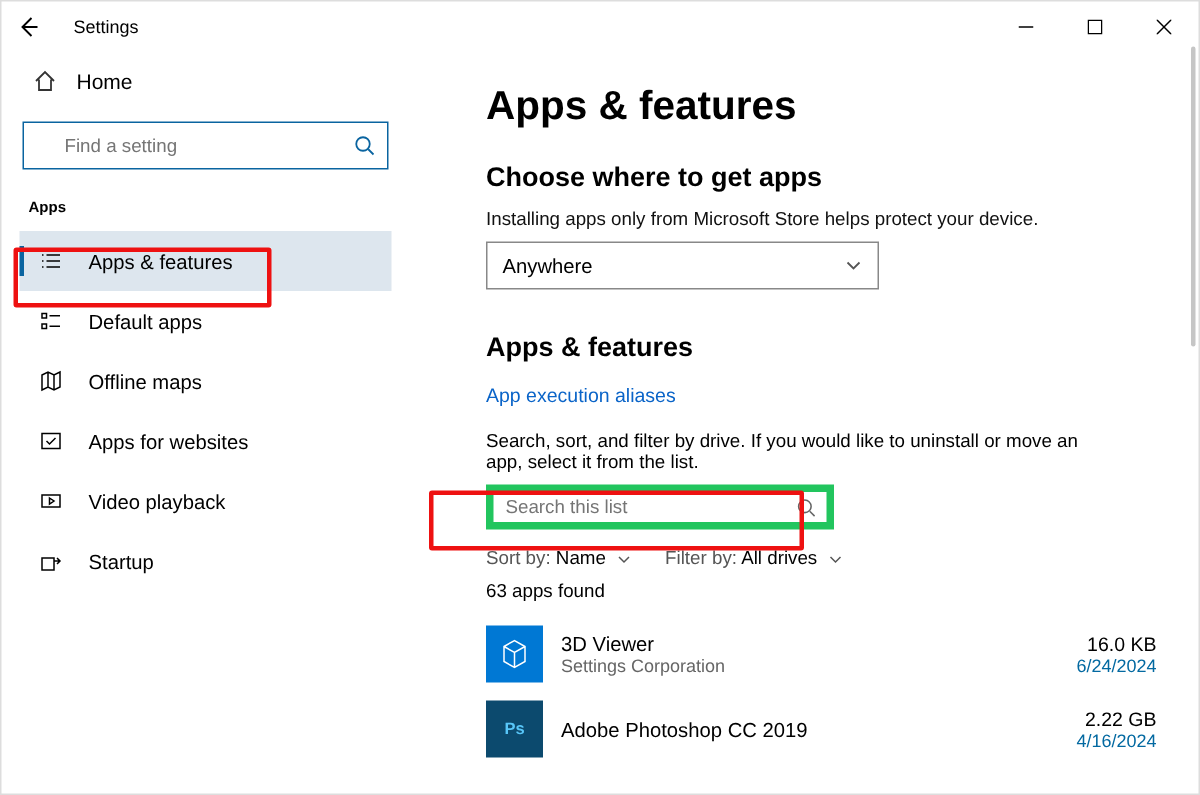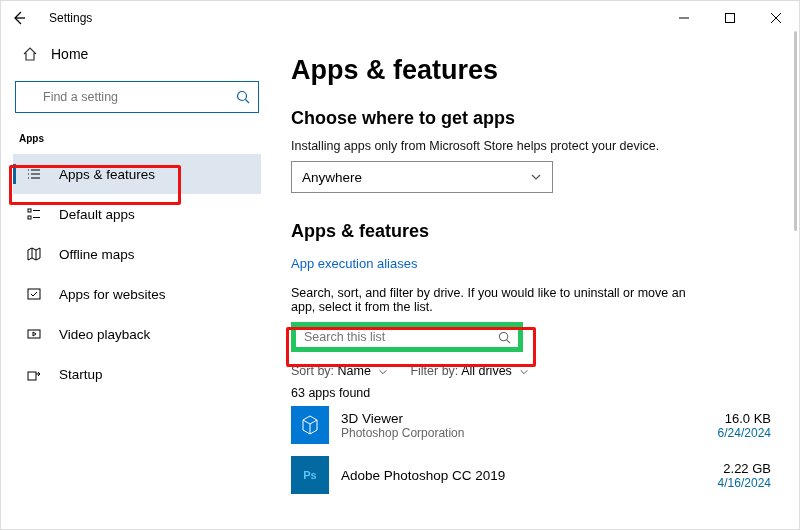--- a/index.html
+++ b/index.html
@@ -4,21 +4,21 @@
 <style>
 * { box-sizing: border-box; margin: 0; padding: 0; font-family: "Segoe UI", Arial, sans-serif; }
 body { width: 800px; height: 530px; overflow: hidden; background: #fff; color: #000; border: 1px solid #ddd; position: relative; }
 .titlebar { height: 34px; display: flex; align-items: center; padding-left: 4px; }
 .tb-left { display: flex; align-items: center; gap: 8px; }
 .tb-back { width: 28px; height: 28px; display: flex; align-items: center; justify-content: center; cursor: pointer; }
 .tb-title { font-size: 12px; margin-left: 8px; }
 .tb-spacer { flex: 1; }
 .tb-btns { display: flex; }
 .tb-btn { width: 46px; height: 34px; display: flex; align-items: center; justify-content: center; cursor: pointer; }
-.container { display: flex; height: calc(530px - 34px); }
+.container { display: flex; height: calc(530px - 34px); gap: 33px; }
 .sidebar { width: 272px; padding: 0 12px 0 12px; display: flex; flex-direction: column; }
 .content { flex: 1; padding: 20px 28px 0 18px; overflow-y: auto; position: relative; }
 .home-row { display: flex; align-items: center; gap: 12px; padding: 10px 6px 10px 8px; cursor: pointer; font-size: 14px; }
 .searchbox { height: 32px; border: 1px solid #0a64a0; display: flex; align-items: center; margin: 8px 2px 12px 2px; background:#fff; }
 .searchbox input { border: none; outline: none; flex: 1; padding: 0 8px; font-size: 12.5px; color:#c2410c; background: transparent; margin-left: 19px; }
 .searchbox .sicon { width: 30px; display:flex; align-items:center; justify-content:center; }
 .cat-title { font-size: 10px; font-weight: 600; padding: 8px 6px; }
 .nav { margin-top: 2px; }
 .nav-item { display: flex; align-items: center; gap: 16px; padding: 11px 6px 11px 12px; font-size: 13.5px; cursor: pointer; position: relative; }
 .nav-item.selected { background: #dde6ee; }
@@ -30,21 +30,21 @@
 .h2b { font-size: 18px; font-weight: 600; margin: 28px 0 10px 0; }
 .hint { font-size: 12.5px; margin-bottom: 8px; color:#111; }
 .select { width: 262px; height: 32px; border: 1px solid #888; display:flex; align-items:center; padding: 0 10px; justify-content:space-between; font-size: 13.5px; cursor:pointer; }
 .link { color: #0a64c8; font-size: 13px; margin-top: 4px; display:inline-block; cursor:pointer; }
 .desc { font-size: 12.5px; margin: 14px 0 8px 0; max-width: 420px; }
 .list-search { width: 232px; height: 30px; border: 5px solid #22c55e; display:flex; align-items:center; margin-bottom: 6px; }
 .list-search input { border:none; outline:none; flex:1; padding:0 8px; font-size:12.5px; color:#777; background:transparent; }
 .list-search .sicon { width: 28px; display:flex; align-items:center; justify-content:center; }
 .sort-row { display:flex; gap: 22px; font-size: 12.5px; color:#555; margin: 12px 0 8px 0; align-items: flex-end; }
 .sort-row .val { color:#000; }
-.count { font-size: 12.5px; }
+.count { font-size: 12.5px; margin-bottom: 10px; }
 .app-row { display:flex; align-items:center; padding: 6px 0; gap: 12px; cursor:pointer; }
 .app-icon { width: 38px; height: 38px; display:flex; align-items:center; justify-content:center; color:#fff; font-size:11px; }
 .app-main { flex:1; }
 .app-name { font-size: 13.5px; }
 .app-pub { font-size: 12px; color:#666; }
 .app-right { text-align:right; }
 .app-size { font-size: 13px; }
 .app-date { font-size: 12px; color:#0369a1; }
 .scroll-track { position:absolute; right:2px; top:30px; width:3px; height:200px; background:#c6c6c6; border-radius:2px; }
 svg { display:block; }
@@ -221,30 +221,30 @@
     <div class="count">63 apps found</div>
 
     <div class="app-row">
       <div class="app-icon" style="background:#0078d4;">
         <svg width="22" height="22" viewBox="0 0 22 22">
             <path d="M4 6 L11 2 L18 6 L18 16 L11 20 L4 16 Z M4 6 L11 10 L18 6 M11 10 V20" stroke="#fff" stroke-width="1" fill="none"></path>
           </svg>
       </div>
       <div class="app-main">
         <div class="app-name">3D Viewer</div>
-        <div class="app-pub">Photoshop Corporation</div>
+        <div class="app-pub">Settings Corporation</div>
       </div>
       <div class="app-right">
         <div class="app-size">16.0 KB</div>
         <div class="app-date">6/24/2024</div>
       </div>
     </div>
 
     <div class="app-row">
-      <div class="app-icon" style="background:#0369a1;color:#59c7f9;font-weight:600;">
+      <div class="app-icon" style="background:#0c4a6e;color:#59c7f9;font-weight:600;">
         <span>Ps</span>
       </div>
       <div class="app-main">
         <div class="app-name">Adobe Photoshop CC 2019</div>
         <div class="app-pub"></div>
       </div>
       <div class="app-right">
         <div class="app-size">2.22 GB</div>
         <div class="app-date">4/16/2024</div>
       </div>

